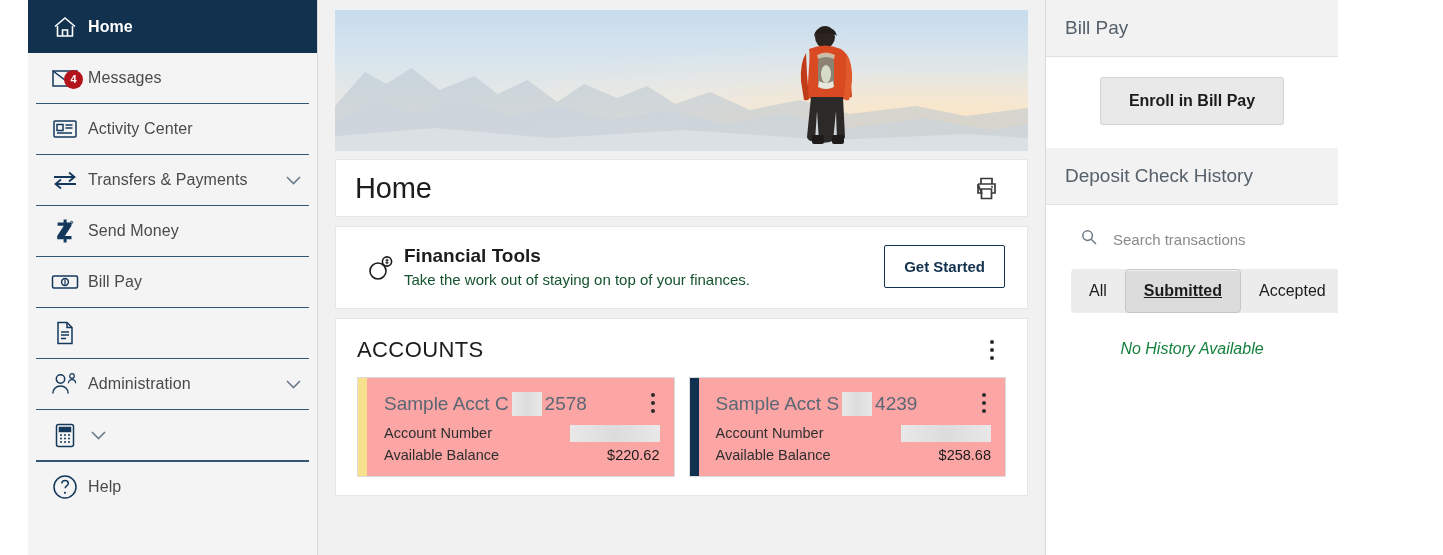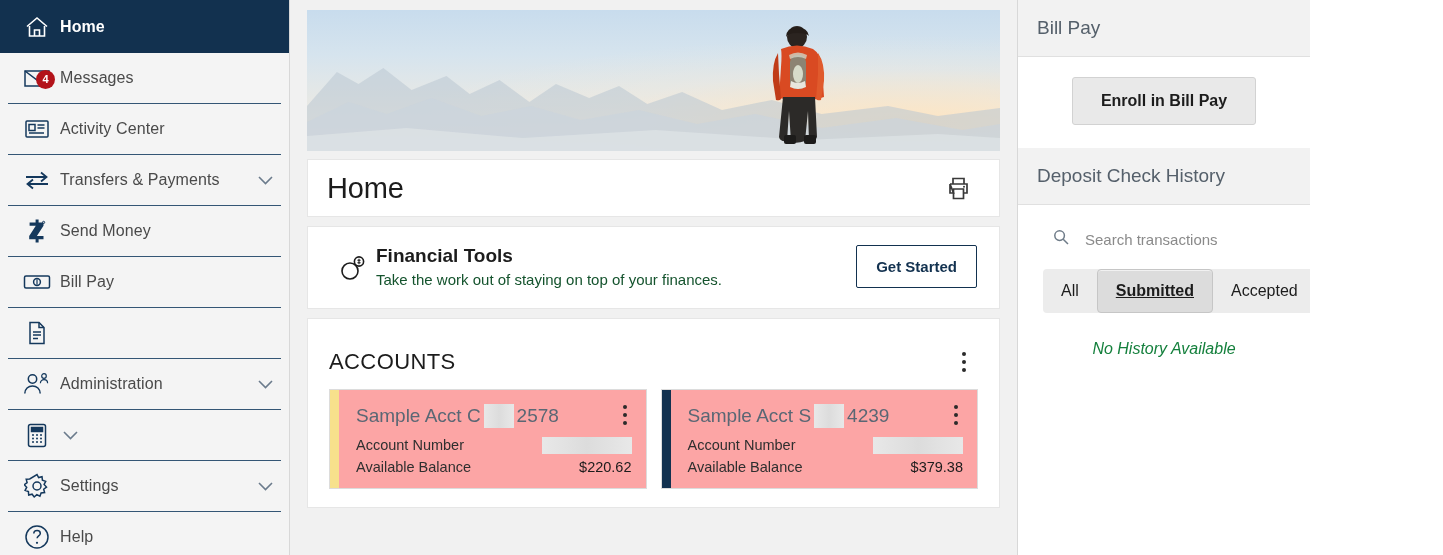--- a/index.html
+++ b/index.html
@@ -7,20 +7,21 @@
   html, body {
     width: 1443px; height: 555px;
     overflow: hidden;
     font-family: "Liberation Sans", sans-serif;
     background: #ffffff;
   }
   .app {
     display: flex;
     width: 1310px; height: 555px;
     background: #f1f1f1;
+    margin-left: 28px;
   }
 
   
   .sidebar {
     width: 290px;
     flex: 0 0 290px;
     background: #f4f4f4;
     border-right: 1px solid #d8d8d8;
     height: 555px;
     overflow: hidden;
@@ -172,21 +173,21 @@
     border-radius: 2px;
     cursor: pointer;
     font-family: "Liberation Sans", sans-serif;
     white-space: nowrap;
   }
 
   
   .acct-head {
     display: flex;
     align-items: center;
-    padding: 28px 22px 6px 21px;
+    padding: 16px 22px 6px 21px;
   }
   .acct-head h2 {
     font-size: 22px;
     font-weight: normal;
     color: #1c1c1c;
     letter-spacing: .4px;
     flex: 1 1 auto;
   }
   .kebab {
     width: 26px; height: 30px;
@@ -455,34 +456,20 @@
         </svg>
       </span>
       <span class="chev">
         <svg width="15" height="9" viewBox="0 0 15 9" stroke-width="1.6">
             <path d="M1 1l6.5 6.5L14 1"></path>
           </svg>
       </span>
     </div>
     <div class="nav-sep"></div>
 
-    <div class="nav-item">
-      <span class="nav-icon">
-        <svg width="26" height="26" viewBox="0 0 26 26" stroke-width="1.5">
-          <circle cx="13" cy="13" r="4"></circle>
-          <path d="M13 1.5l1.6 3.1 3.4-.9.4 3.5 3.3 1.2-1.6 3.1 2.4 2.6-2.8 2.1.9 3.4-3.5.3-1.2 3.3-3.1-1.6-2.6 2.4-2.1-2.8-3.4.9-.3-3.5-3.3-1.2 1.6-3.1-2.4-2.6 2.8-2.1-.9-3.4 3.5-.3z"></path>
-        </svg>
-      </span>
-      <span class="nav-label">Settings</span>
-      <span class="chev">
-        <svg width="15" height="9" viewBox="0 0 15 9" stroke-width="1.6">
-            <path d="M1 1l6.5 6.5L14 1"></path>
-          </svg>
-      </span>
-    </div>
     <div class="nav-sep"></div>
 
     <div class="nav-item">
       <span class="nav-icon">
         <svg width="26" height="26" viewBox="0 0 26 26" stroke-width="1.5">
           <circle cx="13" cy="13" r="11"></circle>
           <path d="M9.8 9.6c0-1.9 1.5-3.2 3.3-3.2s3.2 1.3 3.2 3c0 2.5-3.2 2.5-3.2 4.8"></path>
           <circle cx="13" cy="18.8" r="1.1" fill="#14385c" stroke="none"></circle>
         </svg>
       </span>
@@ -593,21 +580,21 @@
               <span>Sample Acct S</span>
               <span class="mask mask-name"></span>
               <span>4239</span>
             </div>
             <div class="acct-row">
               <span class="lbl">Account Number</span>
               <span class="mask mask-num"></span>
             </div>
             <div class="acct-row">
               <span class="lbl">Available Balance</span>
-              <span class="val">$379.38</span>
+              <span class="val">$258.68</span>
             </div>
           </div>
         </div>
 
       </div>
     </div>
 
   </main>
 
   <aside class="rail">

